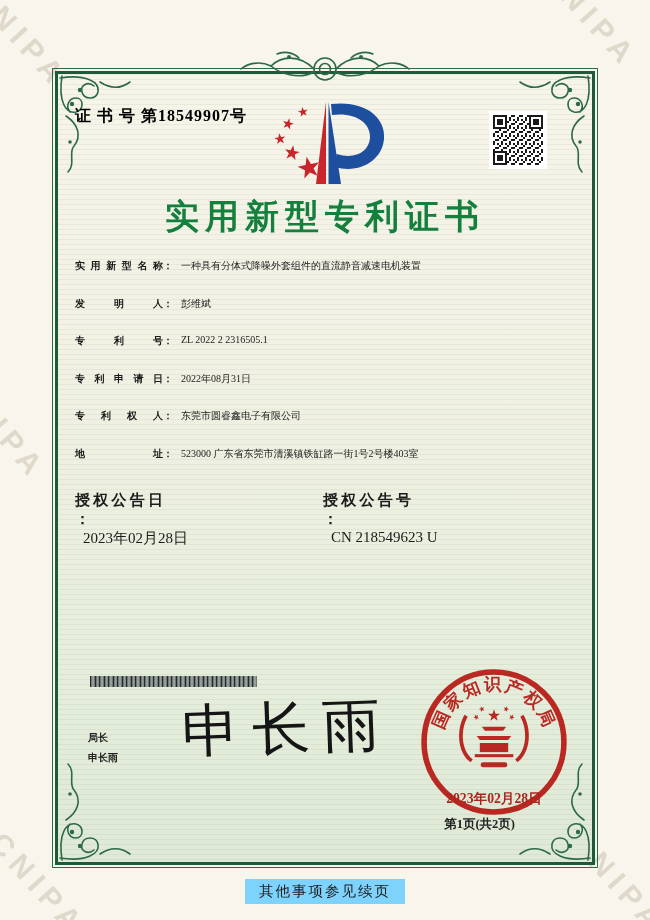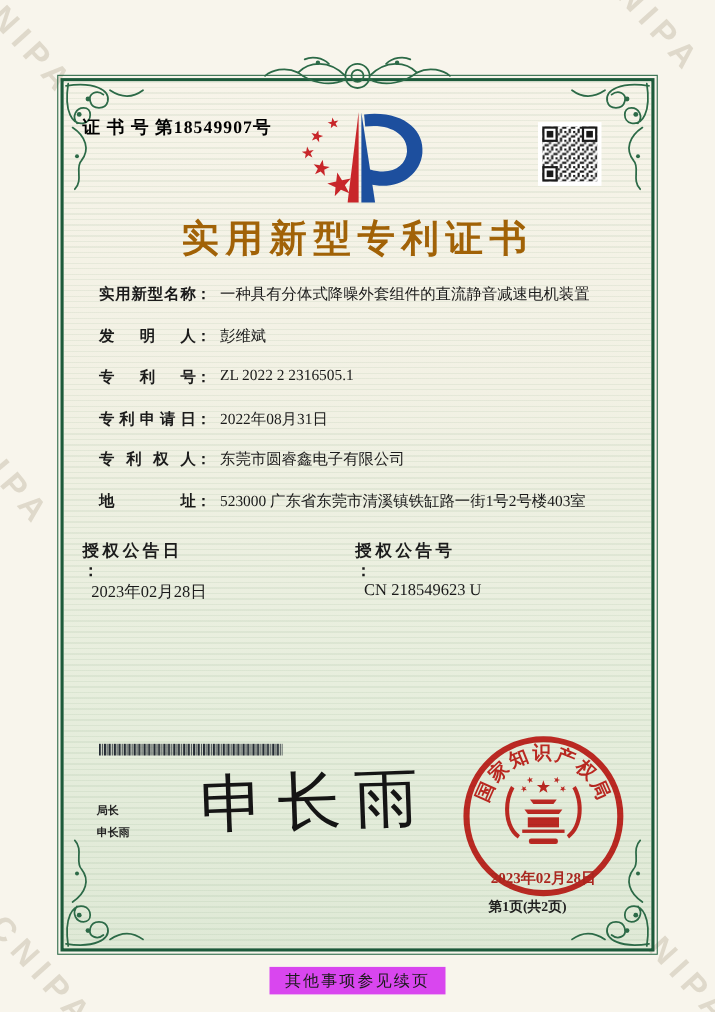--- a/index.html
+++ b/index.html
@@ -32,23 +32,23 @@
       repeating-linear-gradient(180deg, rgba(110,150,110,0.10) 0 1px, rgba(0,0,0,0) 1px 5px),
       linear-gradient(180deg,#f7f4e9 0%, #f2f1e4 35%, #e7eedd 70%, #dfe9d6 100%);
   }
   .ornament { position:absolute; pointer-events:none; }
   
   .cert-no { position:absolute; left:75px; top:106px; font-size:16px; letter-spacing:1px; font-weight:600; color:#000000; }
   .logo { position:absolute; left:263px; top:97px; }
   .qr { position:absolute; left:489px; top:111px; }
   .title {
     position:absolute; left:0; right:0; top:194px; text-align:center;
-    font-size:34px; font-weight:700; letter-spacing:6px; color:#a16207;
-  }
-  .fields { position:absolute; left:75px; top:259px; width:512px; font-size:14px;margin-left:15px; }
+    font-size:34px; font-weight:700; letter-spacing:6px; color:#15803d;
+  }
+  .fields { position:absolute; left:75px; top:259px; width:512px; font-size:10px; }
   .frow { display:flex; align-items:flex-start; height:37.5px; }
   .frow .lbl {
     display:inline-block; width:88px; font-weight:600;
     text-align:justify; text-align-last:justify; flex:none;
   }
   .frow .colon { font-weight:600; flex:none; }
   .frow .val { margin-left:8px; white-space:nowrap; font-weight:500; }
   .grant-row { position:absolute; left:75px; top:491px; width:512px; font-size:15px; }
   .grant-grp { position:absolute; top:0; display:flex;flex-direction:column; }
   .grant-grp .lbl { display:inline-block; width:88px; font-weight:600; text-align:justify; text-align-last:justify; }
@@ -58,21 +58,21 @@
   .paras p { text-indent:2em; margin-bottom:3px; font-weight:500; }
   .barcode { position:absolute; left:90px; top:676px; }
   .signoff { position:absolute; left:88px; top:728px; font-size:10px; line-height:2.0; font-weight:600; color:#222; }
   .signature {
     position:absolute; left:182px; top:690px; font-size:58px; font-weight:400;
     letter-spacing:12px; color:#151515; transform:rotate(-2deg); white-space:nowrap;
   }
   .seal { position:absolute; left:418px; top:666px; mix-blend-mode:multiply; opacity:0.95; }
   .page-info { position:absolute; left:52px; width:463px; top:816px; text-align:right; font-size:12.5px; font-weight:600; color:#222; }
   .continuation { position:absolute; left:0; right:0; top:879px; text-align:center; font-size:14.5px; }
-  .continuation span { display:inline-block; background:#d946ef; padding:3px 14px; font-weight:500; letter-spacing:2px; }
+  .continuation span { display:inline-block; background:#7dd3fc; padding:3px 14px; font-weight:500; letter-spacing:2px; }
 </style>
 </head>
 <body>
 
 <div class="page">
 
   <span class="wm" style="left:-10px; top:-22px; transform:rotate(48deg);">CNIPA</span>
   <span class="wm" style="left:560px; top:-42px; transform:rotate(48deg);">CNIPA</span>
   <span class="wm pink" style="left:385px; top:245px; transform:rotate(50deg);">CNIPA</span>
   <span class="wm" style="left:-28px; top:368px; transform:rotate(50deg);">CNIPA</span>

